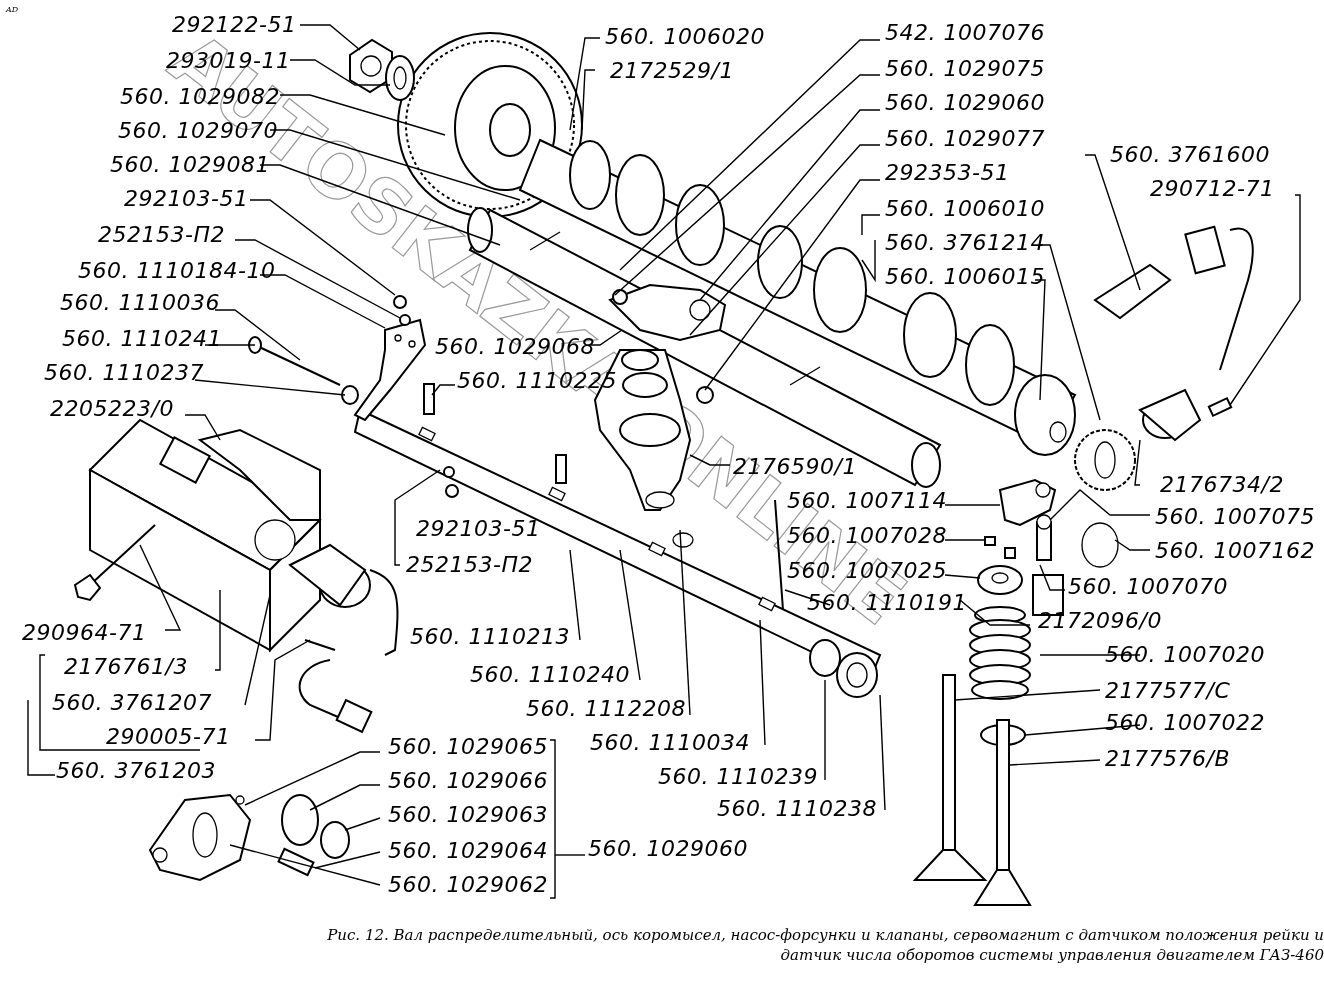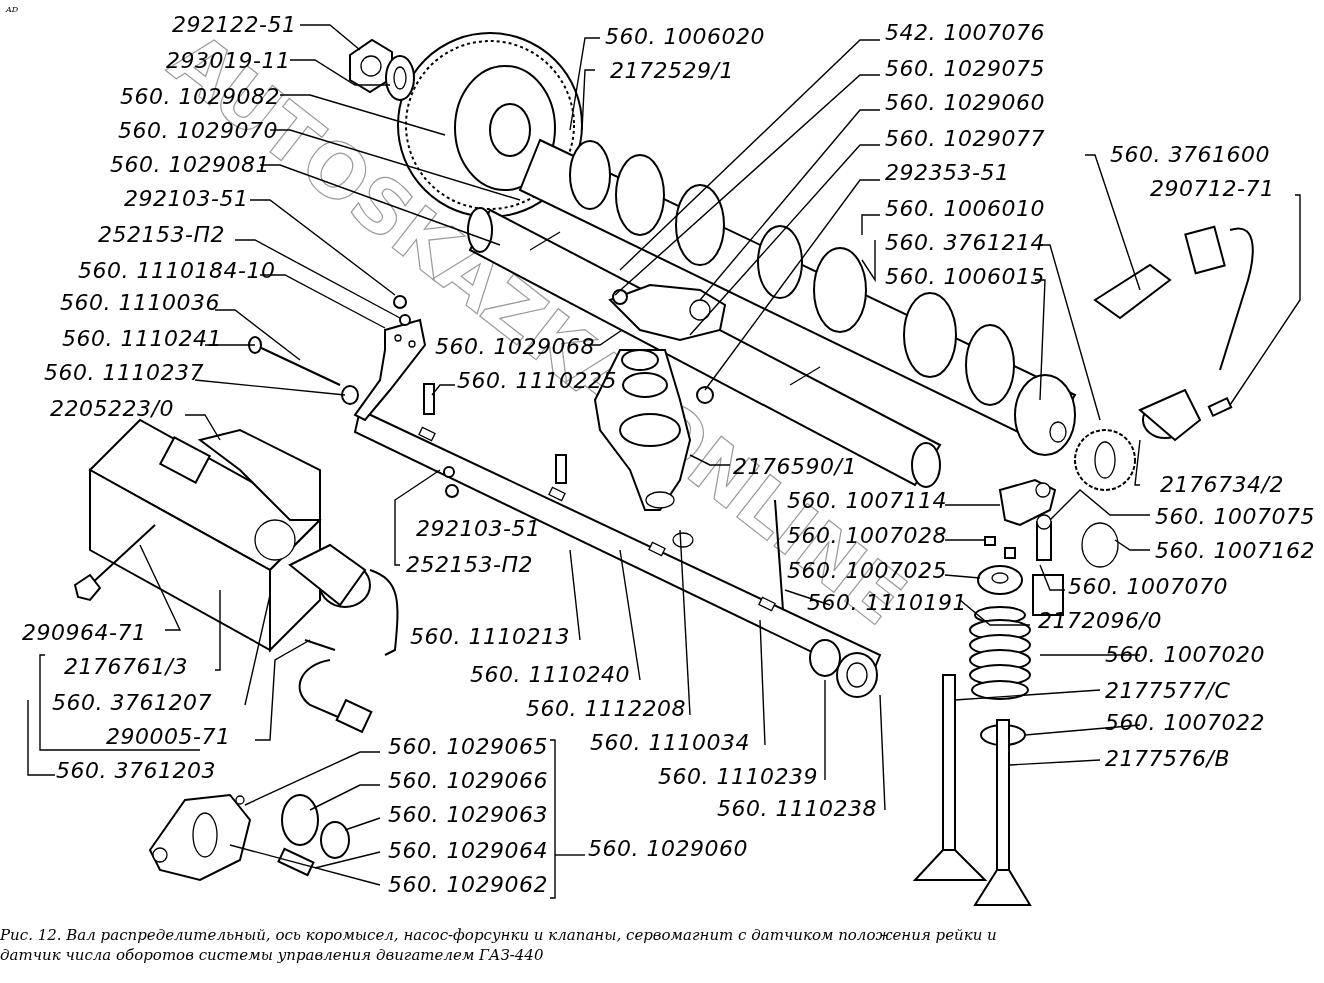--- a/index.html
+++ b/index.html
@@ -4,21 +4,21 @@
 <style>
   html, body { margin: 0; padding: 0; background: #ffffff; }
   body { width: 1324px; height: 983px; position: relative; overflow: hidden; font-family: "DejaVu Sans", sans-serif; }
   #diagram { position: absolute; left: 0; top: 0; width: 1324px; height: 983px; }
   .lbl { font-family: "DejaVu Sans", sans-serif; font-style: italic; font-size: 22px; fill: #000; letter-spacing: 0.5px; }
   .lead { stroke: #000; stroke-width: 1.4; fill: none; }
   .part { stroke: #000; stroke-width: 2; fill: #fff; }
   .part-thin { stroke: #000; stroke-width: 1.3; fill: #fff; }
   .wm { stroke: #9a9a9a; stroke-width: 1.2; fill: none; font-family: "DejaVu Sans", sans-serif; font-weight: bold; }
   .corner { font-family: "DejaVu Serif", serif; font-style: italic; font-size: 8px; fill: #000; }
-  .caption { position: absolute; left: 0; width: 1324px; text-align: left; font-family: "DejaVu Serif", serif; font-style: italic; font-size: 15px; color: #000; }
+  .caption { position: absolute; left: 0; width: 1324px; text-align: right; font-family: "DejaVu Serif", serif; font-style: italic; font-size: 15px; color: #000; }
   #cap1 { top: 926px; }
   #cap2 { top: 946px; }
 </style>
 </head>
 <body>
 
 <svg id="diagram" viewBox="0 0 1324 983" xmlns="http://www.w3.org/2000/svg">
 
   <text class="corner" x="6" y="12">AD</text>
 
@@ -344,13 +344,13 @@
     <text class="lbl" x="388" y="754">560. 1029065</text>
     <text class="lbl" x="388" y="788">560. 1029066</text>
     <text class="lbl" x="388" y="822">560. 1029063</text>
     <text class="lbl" x="388" y="858">560. 1029064</text>
     <text class="lbl" x="388" y="892">560. 1029062</text>
     <text class="lbl" x="588" y="856">560. 1029060</text>
   </g>
 </svg>
 
 <div id="cap1" class="caption">Рис. 12. Вал распределительный, ось коромысел, насос-форсунки и клапаны, сервомагнит с датчиком положения рейки и</div>
-<div id="cap2" class="caption">датчик числа оборотов системы управления двигателем ГАЗ-440</div>
+<div id="cap2" class="caption">датчик числа оборотов системы управления двигателем ГАЗ-460</div>
 
 </body></html>

